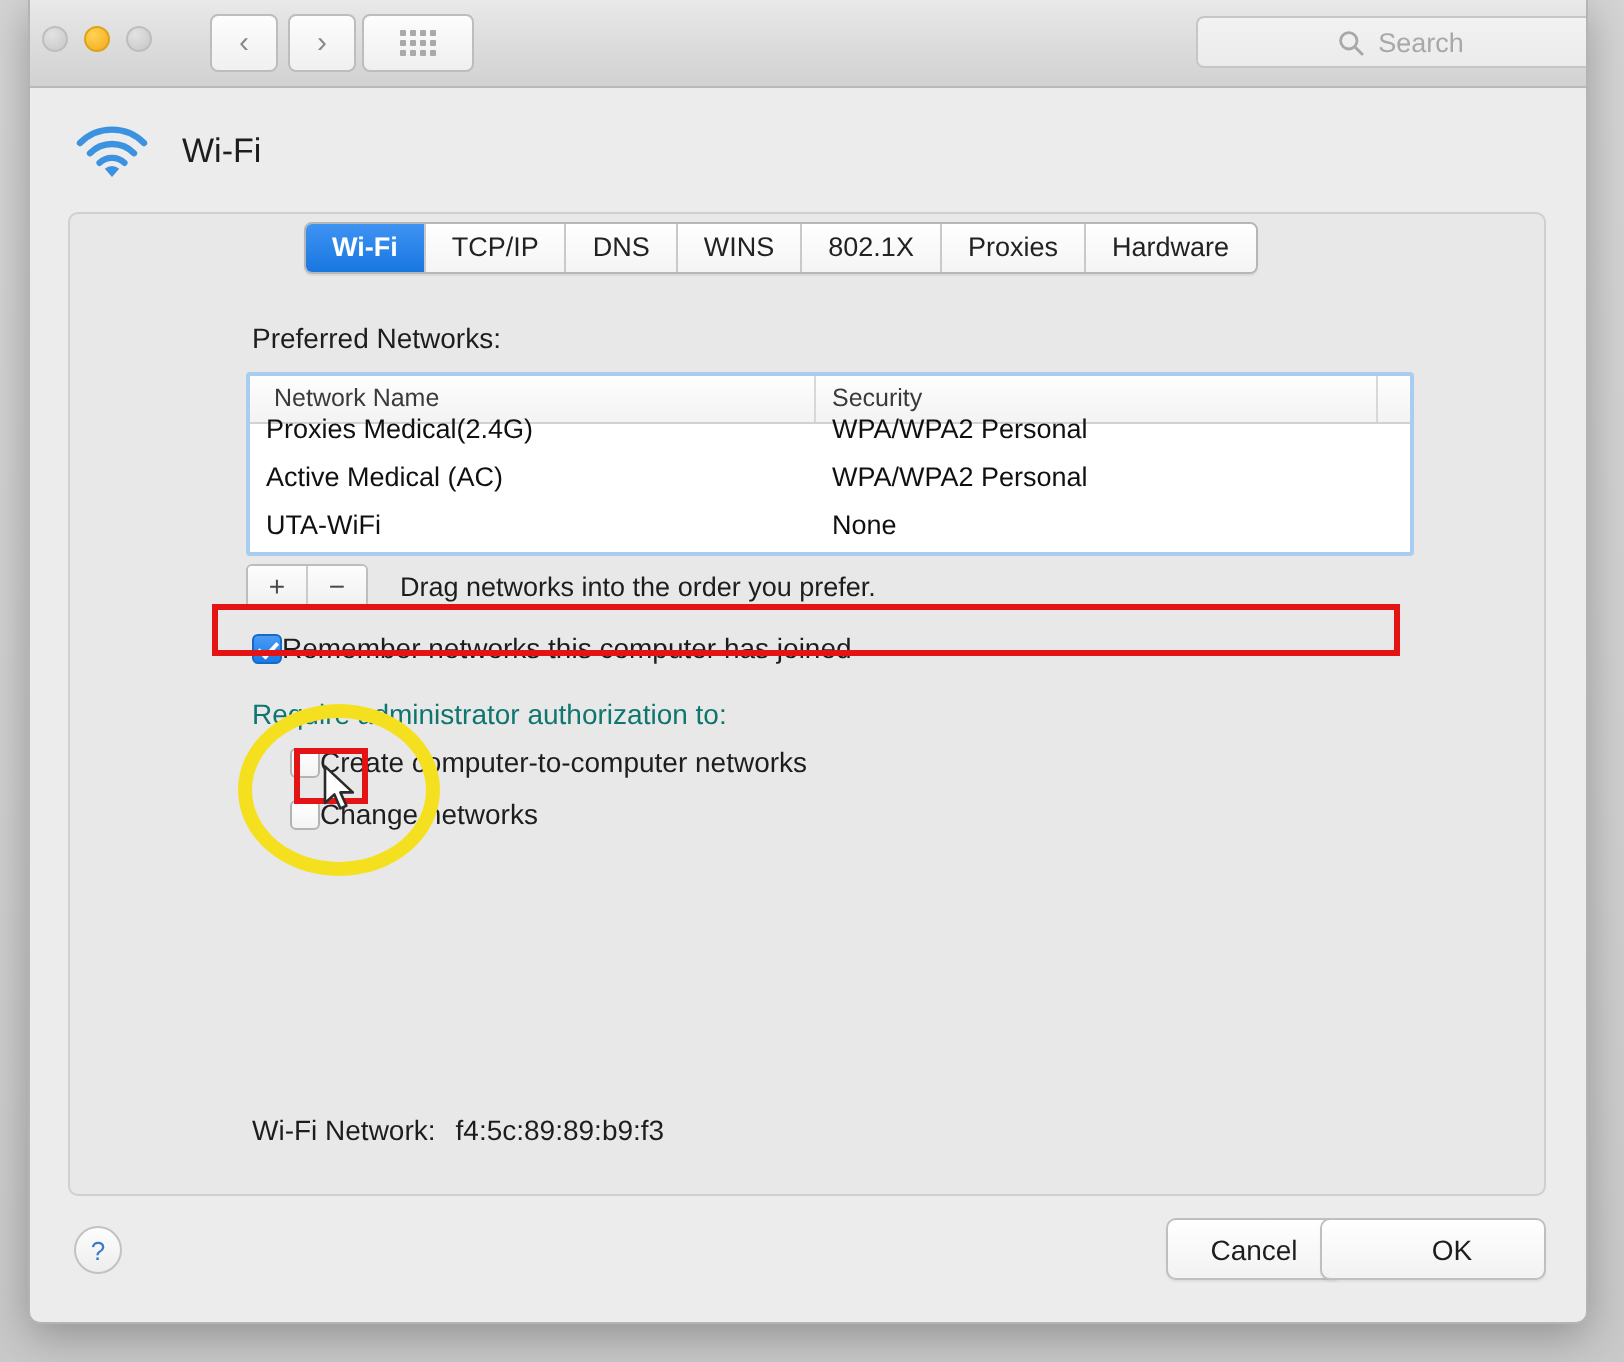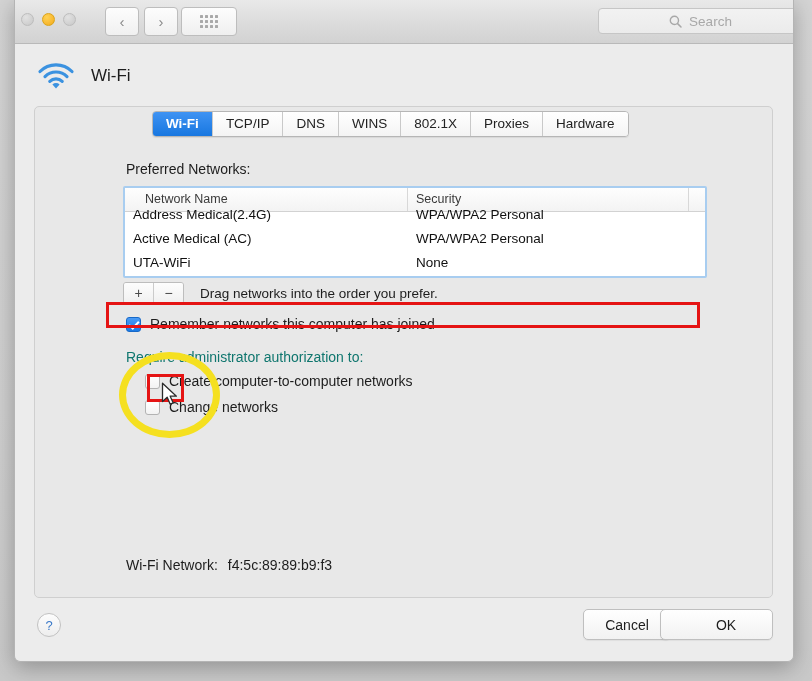--- a/index.html
+++ b/index.html
@@ -120,21 +120,21 @@
     border: 2px solid #a8cdf0;
     border-radius: 2px;
     overflow: hidden;
   }
   .lhead {
     display: flex; height: 23px; align-items: center;
     background: linear-gradient(180deg,#fefefe,#f3f3f3);
     border-bottom: 1px solid #d2d2d2;
     font-size: 12.5px; color: #3a3a3a;
   }
-  .lhead .c1 { width: 283px; padding-left: 20px; box-sizing: border-box; border-right: 1px solid #d8d8d8; height: 23px; line-height: 23px; }
+  .lhead .c1 { width: 283px; padding-left: 12px; box-sizing: border-box; border-right: 1px solid #d8d8d8; height: 23px; line-height: 23px; }
   .lhead .c2 { flex: 1; padding-left: 8px; box-sizing: border-box; border-right: 1px solid #d8d8d8; height: 23px; line-height: 23px; }
   .lhead .c3 { width: 16px; height: 23px; }
 
   .rows { position: relative; margin-top: -10px; }
   .row { display: flex; height: 24px; align-items: center; font-size: 13.5px; color: #101010; }
   .row .n { width: 283px; padding-left: 8px; box-sizing: border-box; white-space: nowrap; }
   .row .s { flex: 1; padding-left: 8px; box-sizing: border-box; white-space: nowrap; }
 
   
   .pmrow { position: absolute; left: 88px; top: 175px; display: flex; align-items: center; }
@@ -142,21 +142,21 @@
   .pmbtn {
     width: 29px; height: 20px;
     background: linear-gradient(180deg,#fdfdfd,#f0f0f0);
     display: flex; align-items: center; justify-content: center;
     font-size: 14px; color: #4a4a4a; line-height: 1;
   }
   .pmbtn + .pmbtn { border-left: 1px solid #cbcbcb; }
   .draghint { margin-left: 16px; font-size: 13.5px; color: #1d1d1d; }
 
   
-  .cbrow { position: absolute; display: flex; align-items: center; gap: 9px; font-size: 14px; color: #1d1d1d; }
+  .cbrow { position: absolute; display: flex; align-items: center; gap: 0; font-size: 14px; color: #1d1d1d; }
   .cbox {
     width: 15px; height: 15px; box-sizing: border-box;
     background: linear-gradient(180deg,#ffffff,#f3f3f3);
     border: 1px solid #b3b3b3; border-radius: 3px;
   }
   .cbox.on {
     background: linear-gradient(180deg,#4a9bf5,#1b7ae4);
     border-color: #1769c8;
     position: relative;
   }
@@ -284,21 +284,21 @@
       <div class="prefLabel">Preferred Networks:</div>
 
       <div class="listbox">
         <div class="lhead">
           <div class="c1">Network Name</div>
           <div class="c2">Security</div>
           <div class="c3"></div>
         </div>
         <div class="rows">
           <div class="row">
-            <span class="n">Address Medical(2.4G)</span>
+            <span class="n">Proxies Medical(2.4G)</span>
             <span class="s">WPA/WPA2 Personal</span>
           </div>
           <div class="row">
             <span class="n">Active Medical (AC)</span>
             <span class="s">WPA/WPA2 Personal</span>
           </div>
           <div class="row">
             <span class="n">UTA-WiFi</span>
             <span class="s">None</span>
           </div>

